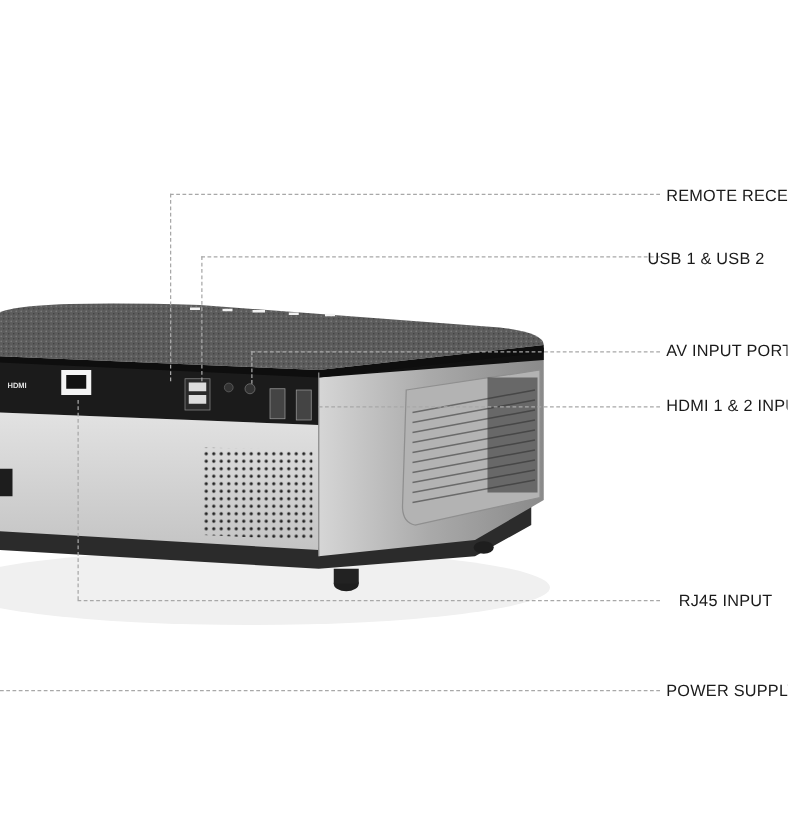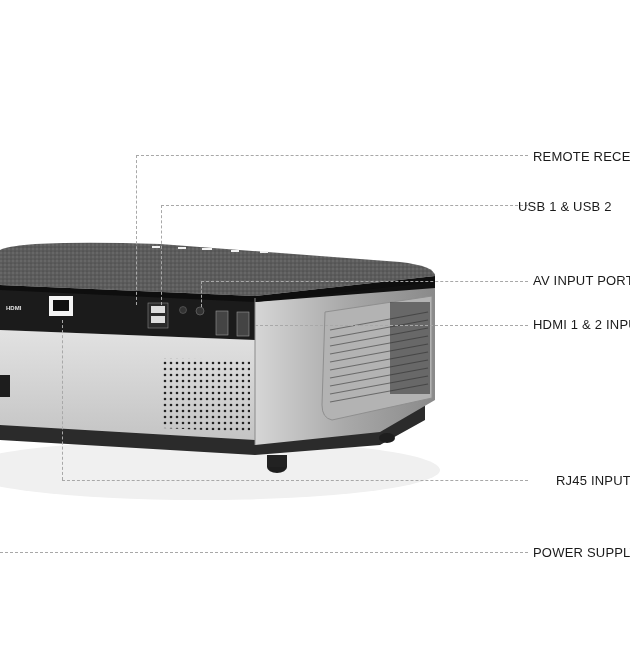--- a/index.html
+++ b/index.html
@@ -111,15 +111,15 @@
 
   <div class="dash-v" style="left:62px;top:320px;height:160px;"></div>
   <div class="dash-h" style="left:62px;top:480px;width:466px;"></div>
 
   <div class="dash-h" style="left:0px;top:552px;width:528px;"></div>
 
   <div class="label" style="left:533px;top:149px;">REMOTE RECEIVER</div>
   <div class="label" style="left:518px;top:199px;">USB 1 &amp; USB 2</div>
   <div class="label" style="left:533px;top:273px;">AV INPUT PORT</div>
   <div class="label" style="left:533px;top:317px;">HDMI 1 &amp; 2 INPUT</div>
-  <div class="label" style="left:556px;top:473px;">RJ45 INPUT</div>
+  <div class="label" style="left:543px;top:473px;">RJ45 INPUT</div>
   <div class="label" style="left:533px;top:545px;">POWER SUPPLY</div>
 </div>
 
 </body></html>

